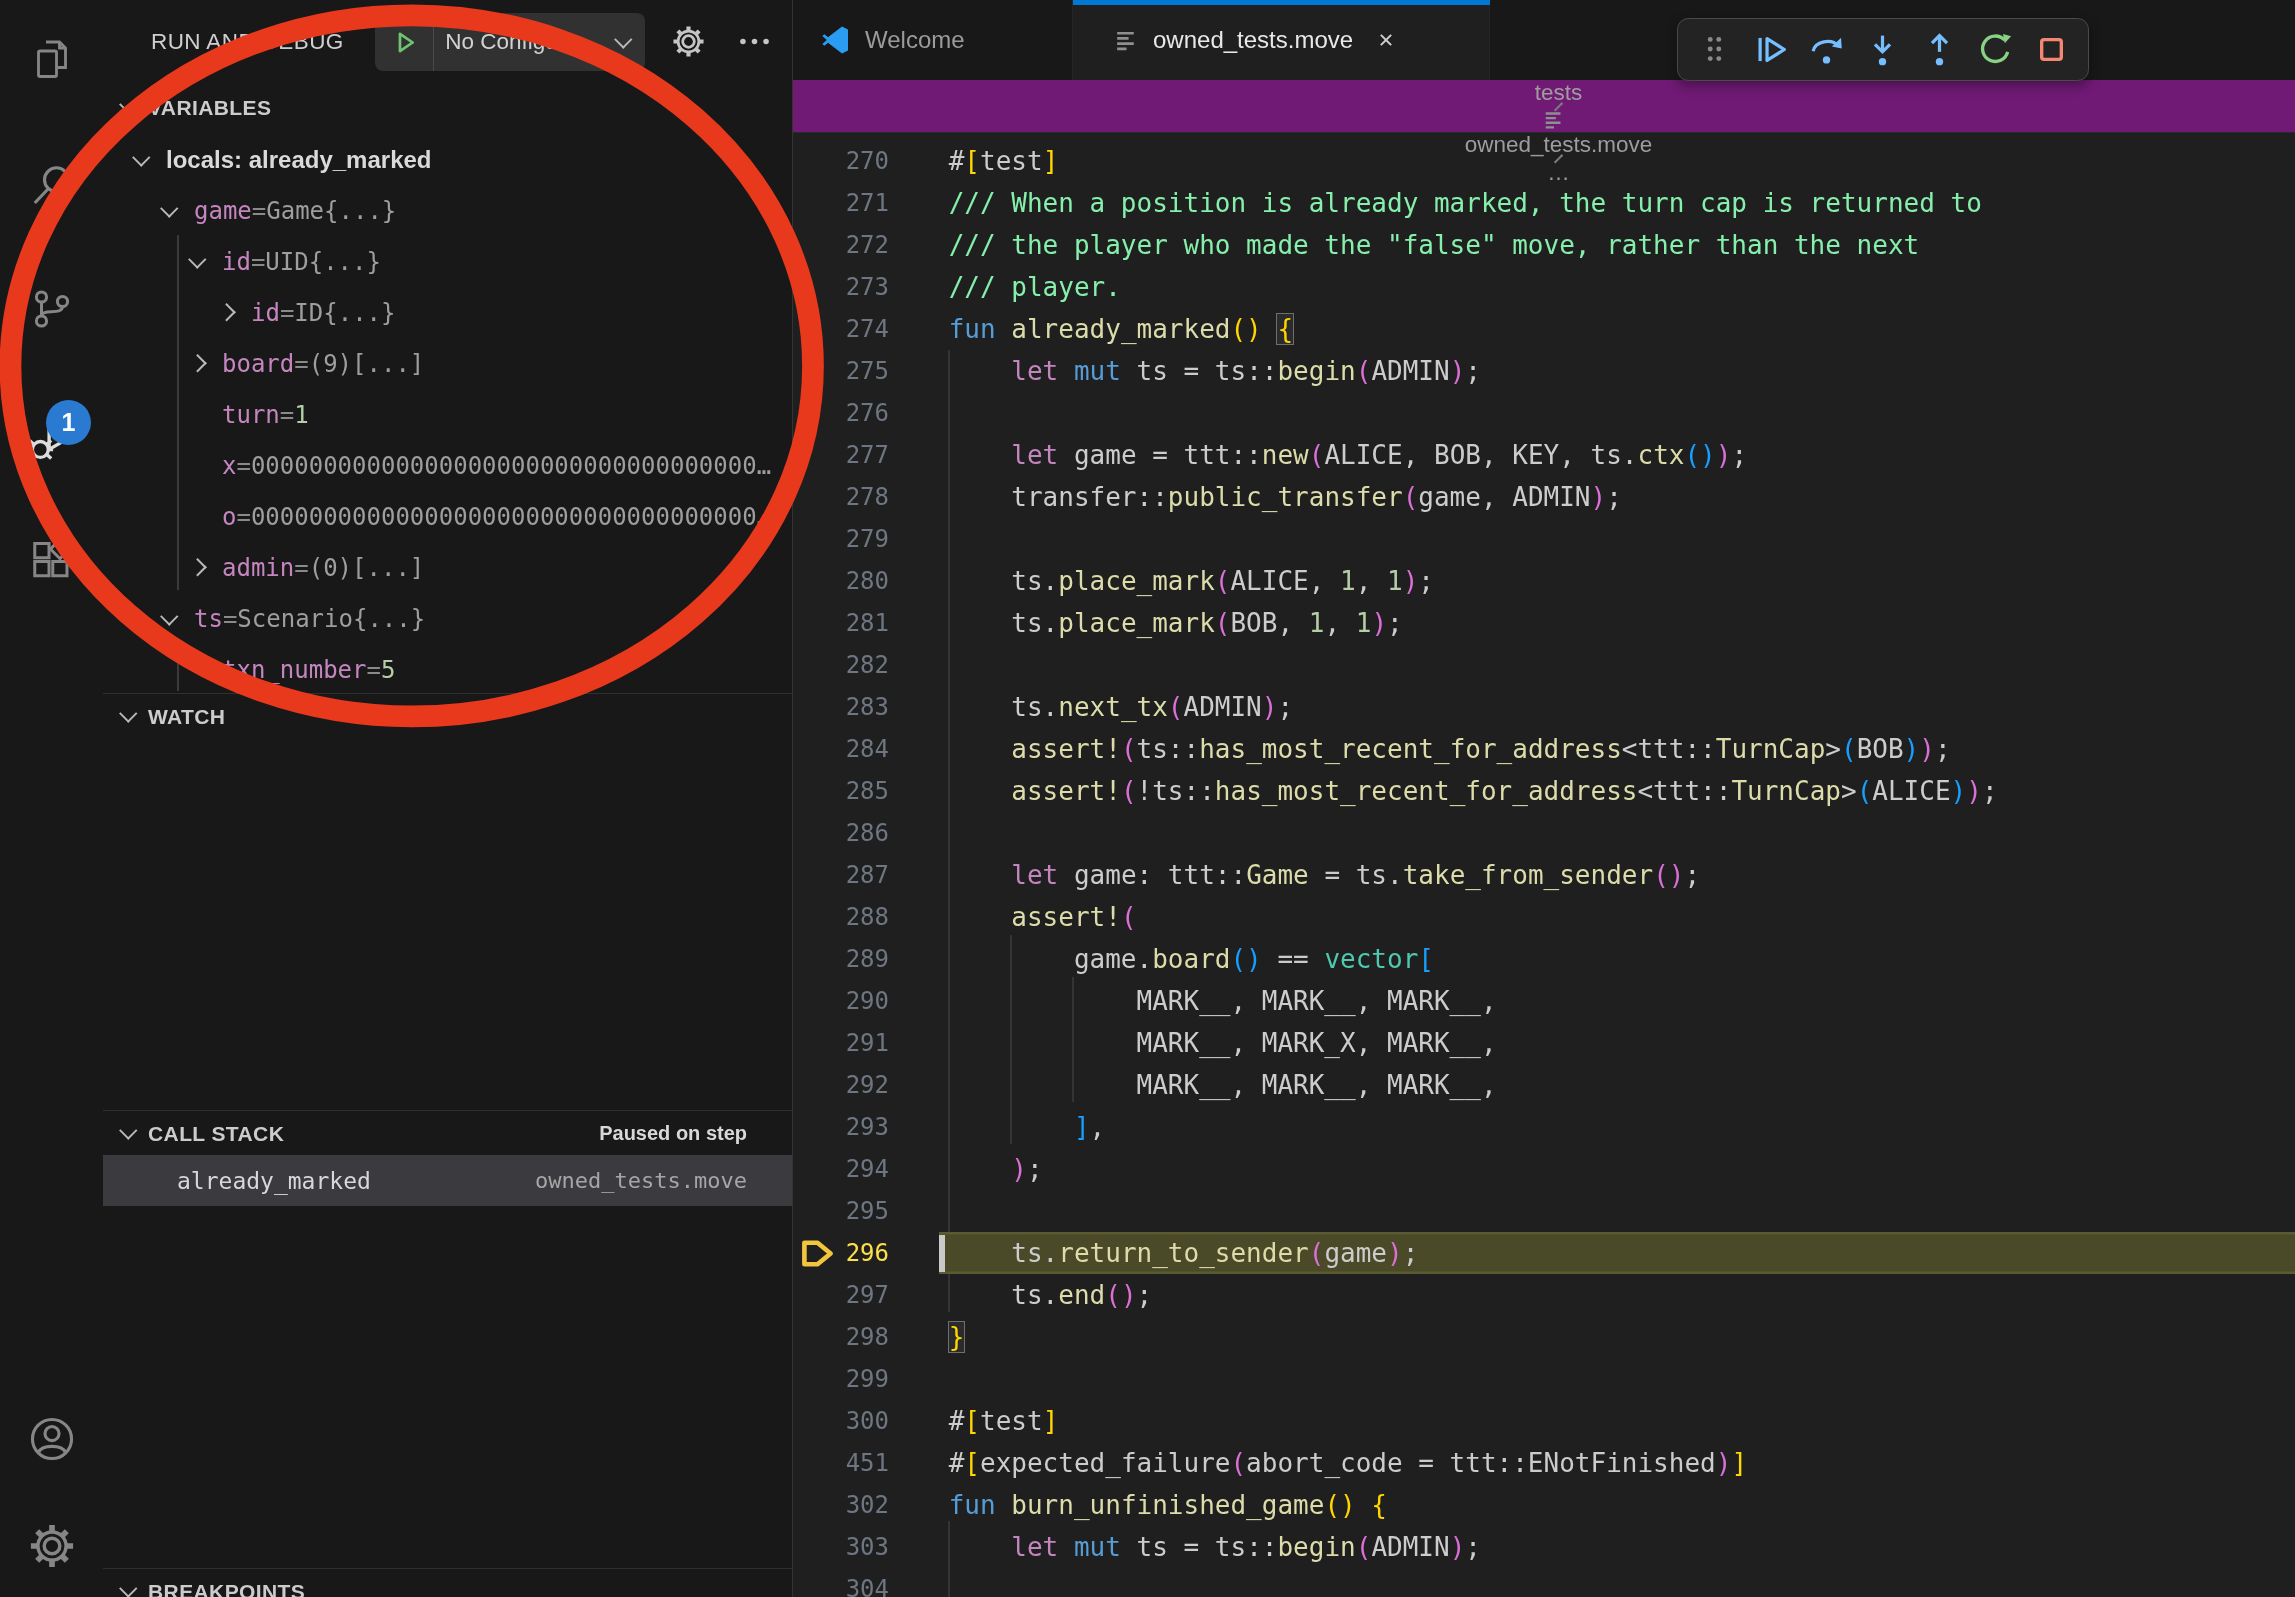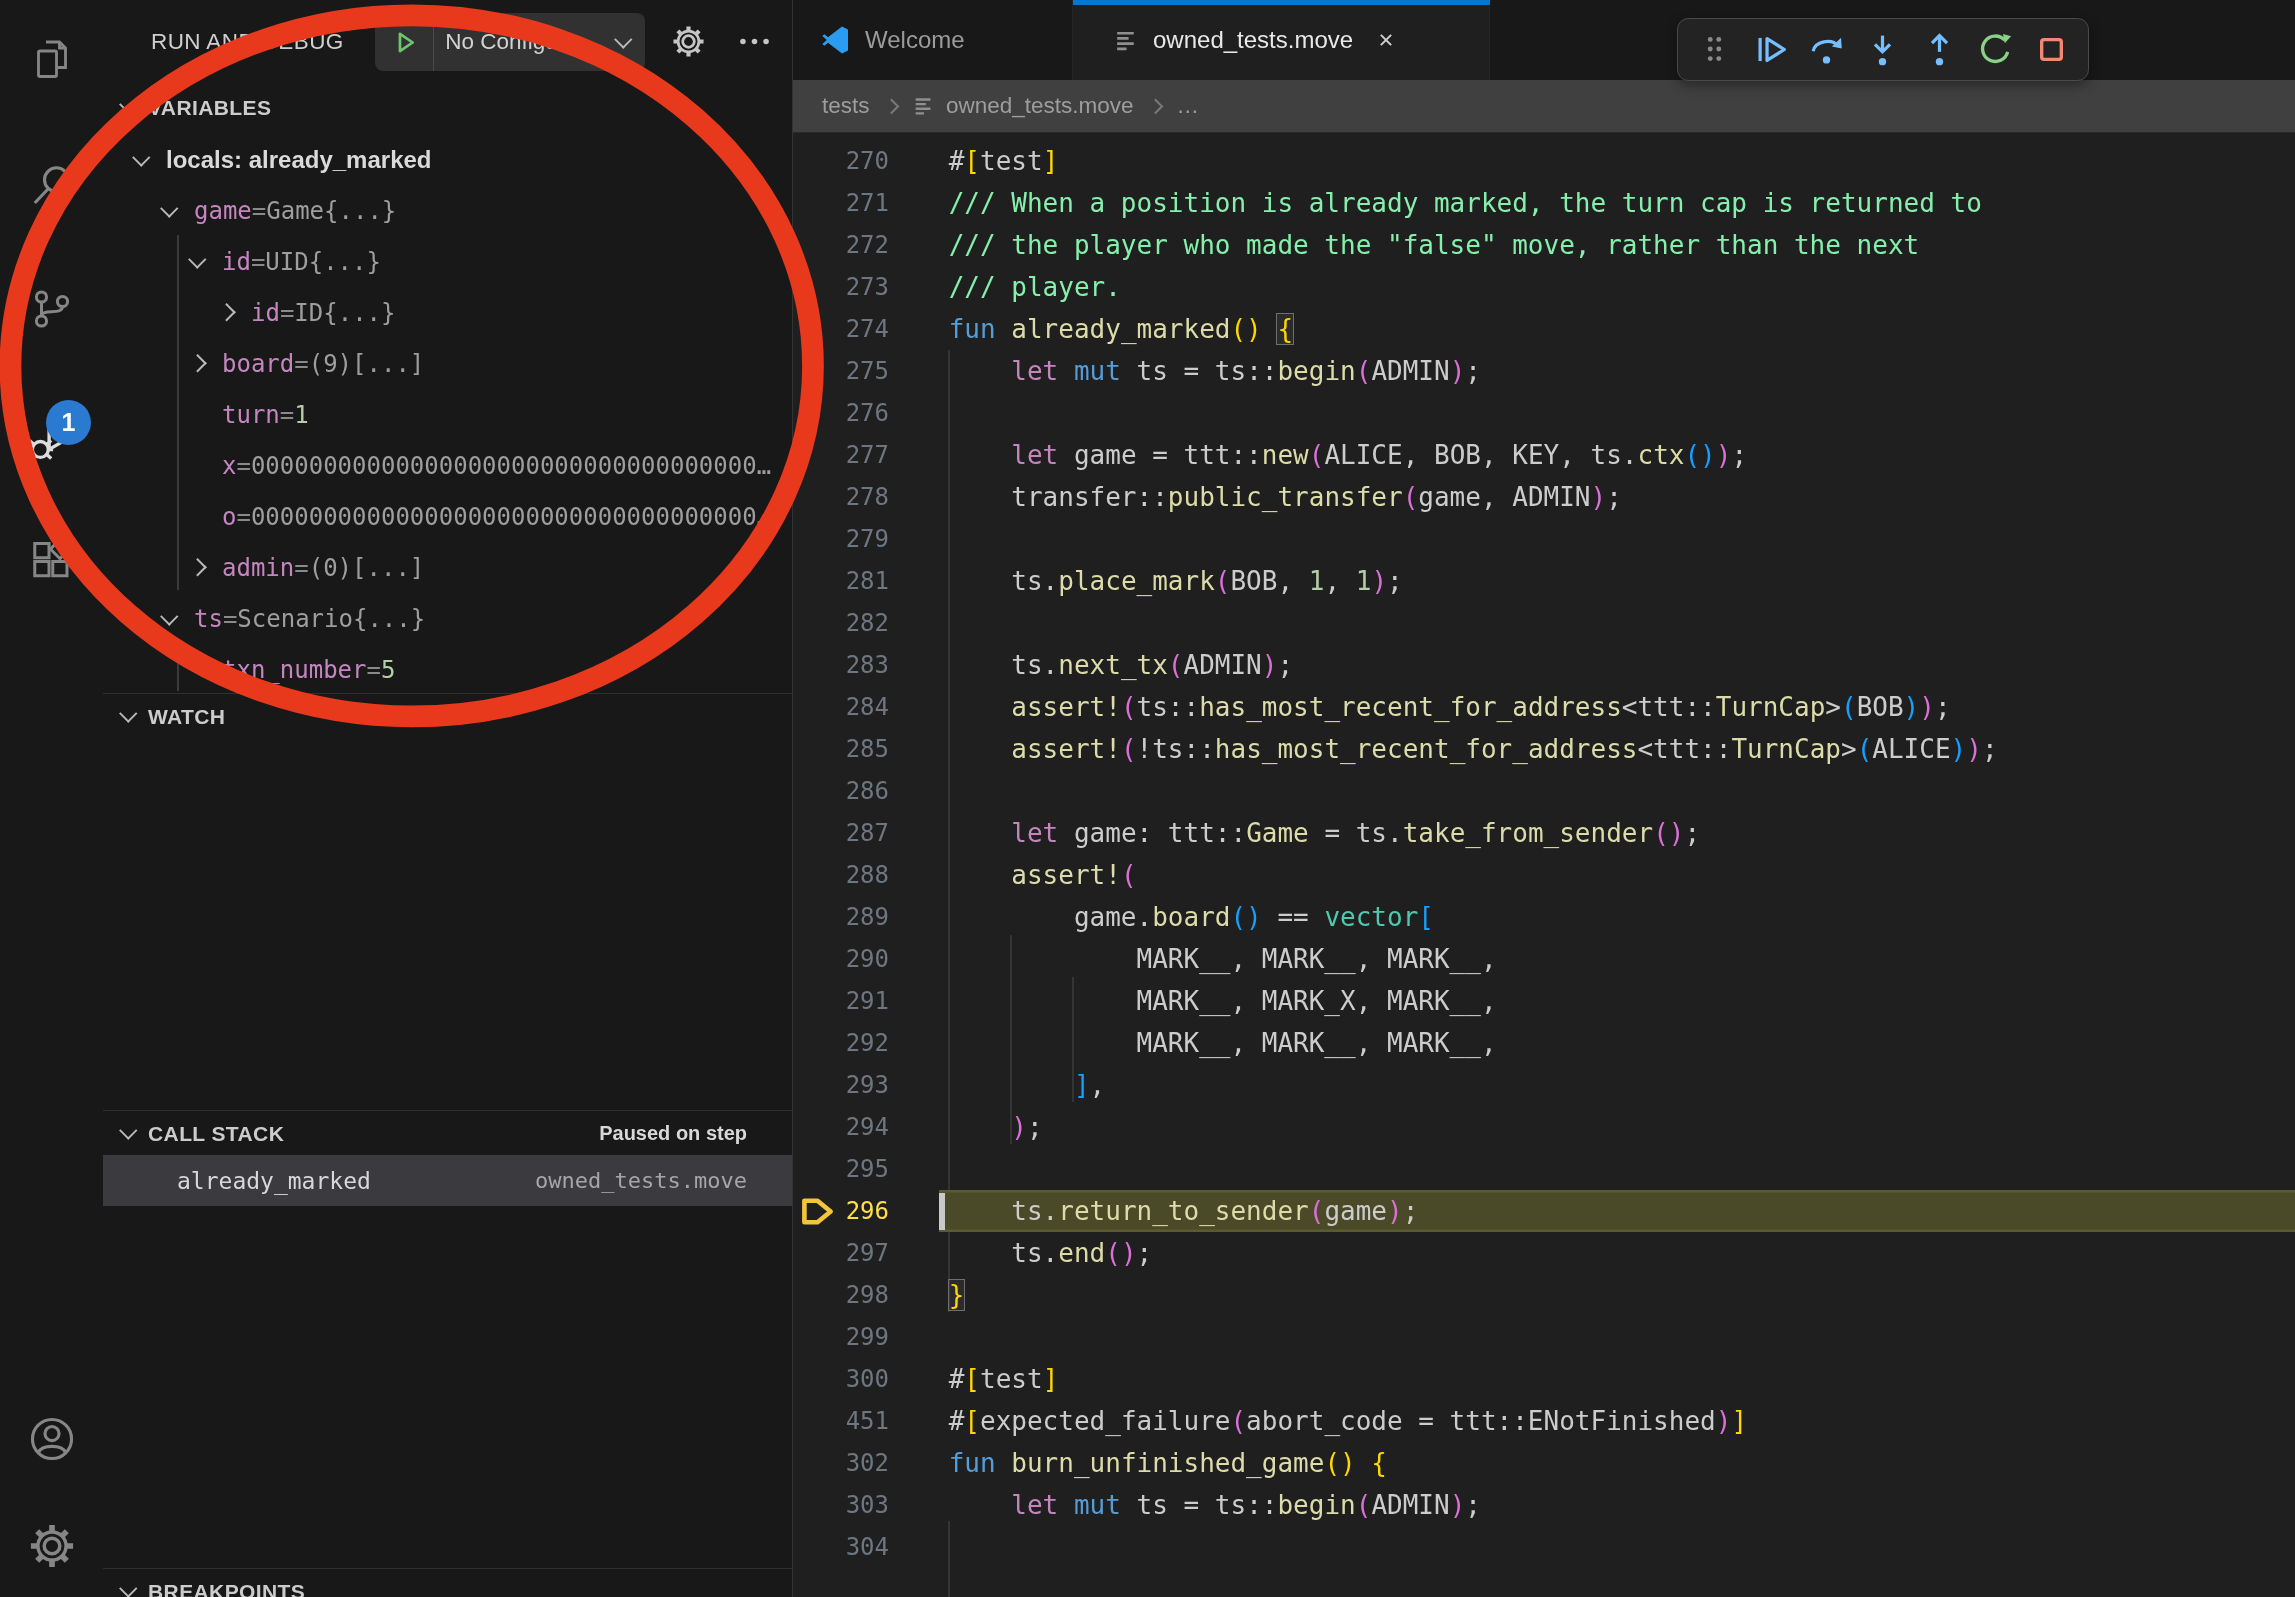--- a/index.html
+++ b/index.html
@@ -53,22 +53,22 @@
   .tabbar{position:absolute;left:0;top:0;right:0;height:80px;background:#181818;border-bottom:0.8px solid #252525;}
   .tab{position:absolute;top:0;height:80px;display:flex;align-items:center;box-sizing:border-box;}
   .tab .lbl{font-size:24px;margin-left:13px;}
   .tab-welcome{left:0;width:280px;background:#181818;border-right:0.8px solid #252526;padding-left:27px;}
   .tab-welcome .lbl{color:#9b9b9b;}
   .tab-active{left:280px;width:417px;background:#1f1f1f;border-right:0.8px solid #252526;padding-left:40px;}
   .tab-active .lbl{color:#e8e8e8;}
   .tab-topline{position:absolute;left:280px;top:0;width:417px;height:4.8px;background:#0078d4;z-index:2;}
   .tab-close{margin-left:21px;color:#cfcfcf;}
 
-  .breadcrumbs{position:absolute;left:0;top:80px;right:0;height:53px;background:#404040;display:flex;align-items:center;
-               color:#9d9d9d;font-size:22.5px;border-bottom:0.8px solid #2a2a2a;box-sizing:border-box;padding-left:29px;}
+  .breadcrumbs{position:absolute;left:0;top:80px;right:0;height:53px;background:#701a75;display:flex;align-items:center;
+               color:#9d9d9d;font-size:22.5px;border-bottom:0.8px solid #2a2a2a;box-sizing:border-box;padding-left:29px;flex-direction:column;}
   .bc-sep{width:8.8px;height:8.8px;border-right:2px solid #7a7a7a;border-bottom:2px solid #7a7a7a;transform:rotate(-45deg);
           margin:0 16px;}
   .bc-ic{margin-right:9.7px;color:#8f8f8f;}
 
   .debug-toolbar{position:absolute;left:884px;top:17.7px;width:412px;height:63px;background:#232323;border:1.6px solid #4a4a4a;
                  border-radius:11.3px;display:flex;align-items:center;justify-content:space-between;padding:0 13px;box-sizing:border-box;
                  box-shadow:0 4.8px 11.3px rgba(0,0,0,.35);z-index:10;}
   .dt-btn{width:47px;height:47px;display:flex;align-items:center;justify-content:center;}
 
   .code-area{position:absolute;left:0;top:134px;right:0;bottom:0;overflow:hidden;padding-top:6.4px;}
@@ -384,20 +384,21 @@
           <div class="code-row"><span class="gutter">270</span><span class="content"><span class="tk-t">#</span><span class="tk-b1">[</span><span class="tk-t">test</span><span class="tk-b1">]</span></span></div>
           <div class="code-row"><span class="gutter">271</span><span class="content"><span class="tk-c">/// When a position is already marked, the turn cap is returned to</span></span></div>
           <div class="code-row"><span class="gutter">272</span><span class="content"><span class="tk-c">/// the player who made the "false" move, rather than the next</span></span></div>
           <div class="code-row"><span class="gutter">273</span><span class="content"><span class="tk-c">/// player.</span></span></div>
           <div class="code-row"><span class="gutter">274</span><span class="content"><span class="tk-k">fun</span><span class="tk-t"> </span><span class="tk-f">already_marked</span><span class="tk-b1">()</span><span class="tk-t"> </span><span class="tk-bx">{</span></span></div>
           <div class="code-row"><span class="gutter">275</span><span class="content"><span class="tk-t">    </span><span class="tk-l">let</span><span class="tk-t"> </span><span class="tk-k">mut</span><span class="tk-t"> ts = ts::</span><span class="tk-f">begin</span><span class="tk-b2">(</span><span class="tk-t">ADMIN</span><span class="tk-b2">)</span><span class="tk-t">;</span></span></div>
           <div class="code-row"><span class="gutter">276</span><span class="content"></span></div>
           <div class="code-row"><span class="gutter">277</span><span class="content"><span class="tk-t">    </span><span class="tk-l">let</span><span class="tk-t"> game = ttt::</span><span class="tk-f">new</span><span class="tk-b2">(</span><span class="tk-t">ALICE, BOB, KEY, ts.</span><span class="tk-f">ctx</span><span class="tk-b3">()</span><span class="tk-b2">)</span><span class="tk-t">;</span></span></div>
           <div class="code-row"><span class="gutter">278</span><span class="content"><span class="tk-t">    transfer::</span><span class="tk-f">public_transfer</span><span class="tk-b2">(</span><span class="tk-t">game, ADMIN</span><span class="tk-b2">)</span><span class="tk-t">;</span></span></div>
           <div class="code-row"><span class="gutter">279</span><span class="content"></span></div>
+          <div class="code-row"><span class="gutter">280</span><span class="content"><span class="tk-t">    ts.</span><span class="tk-f">place_mark</span><span class="tk-b2">(</span><span class="tk-t">ALICE, </span><span class="tk-n">1</span><span class="tk-t">, </span><span class="tk-n">1</span><span class="tk-b2">)</span><span class="tk-t">;</span></span></div>
           <div class="code-row"><span class="gutter">281</span><span class="content"><span class="tk-t">    ts.</span><span class="tk-f">place_mark</span><span class="tk-b2">(</span><span class="tk-t">BOB, </span><span class="tk-n">1</span><span class="tk-t">, </span><span class="tk-n">1</span><span class="tk-b2">)</span><span class="tk-t">;</span></span></div>
           <div class="code-row"><span class="gutter">282</span><span class="content"></span></div>
           <div class="code-row"><span class="gutter">283</span><span class="content"><span class="tk-t">    ts.</span><span class="tk-f">next_tx</span><span class="tk-b2">(</span><span class="tk-t">ADMIN</span><span class="tk-b2">)</span><span class="tk-t">;</span></span></div>
           <div class="code-row"><span class="gutter">284</span><span class="content"><span class="tk-t">    </span><span class="tk-f">assert!</span><span class="tk-b2">(</span><span class="tk-t">ts::</span><span class="tk-f">has_most_recent_for_address</span><span class="tk-t">&lt;ttt::</span><span class="tk-f">TurnCap</span><span class="tk-t">&gt;</span><span class="tk-b3">(</span><span class="tk-t">BOB</span><span class="tk-b3">)</span><span class="tk-b2">)</span><span class="tk-t">;</span></span></div>
           <div class="code-row"><span class="gutter">285</span><span class="content"><span class="tk-t">    </span><span class="tk-f">assert!</span><span class="tk-b2">(</span><span class="tk-t">!ts::</span><span class="tk-f">has_most_recent_for_address</span><span class="tk-t">&lt;ttt::</span><span class="tk-f">TurnCap</span><span class="tk-t">&gt;</span><span class="tk-b3">(</span><span class="tk-t">ALICE</span><span class="tk-b3">)</span><span class="tk-b2">)</span><span class="tk-t">;</span></span></div>
           <div class="code-row"><span class="gutter">286</span><span class="content"></span></div>
           <div class="code-row"><span class="gutter">287</span><span class="content"><span class="tk-t">    </span><span class="tk-l">let</span><span class="tk-t"> game: ttt::</span><span class="tk-f">Game</span><span class="tk-t"> = ts.</span><span class="tk-f">take_from_sender</span><span class="tk-b2">()</span><span class="tk-t">;</span></span></div>
           <div class="code-row"><span class="gutter">288</span><span class="content"><span class="tk-t">    </span><span class="tk-f">assert!</span><span class="tk-b2">(</span></span></div>
           <div class="code-row"><span class="gutter">289</span><span class="content"><span class="tk-t">        game.</span><span class="tk-f">board</span><span class="tk-b3">()</span><span class="tk-t"> == </span><span class="tk-y">vector</span><span class="tk-b3">[</span></span></div>
           <div class="code-row"><span class="gutter">290</span><span class="content"><span class="tk-t">            MARK__, MARK__, MARK__,</span></span></div>

